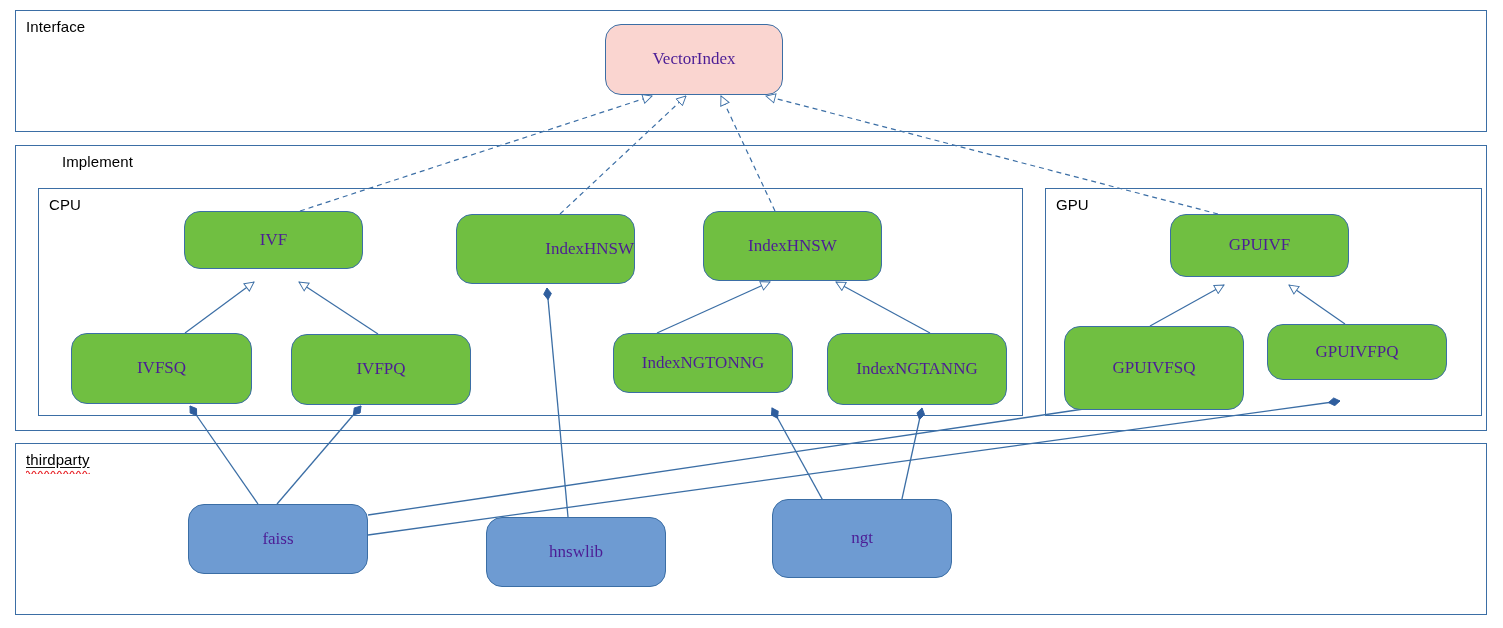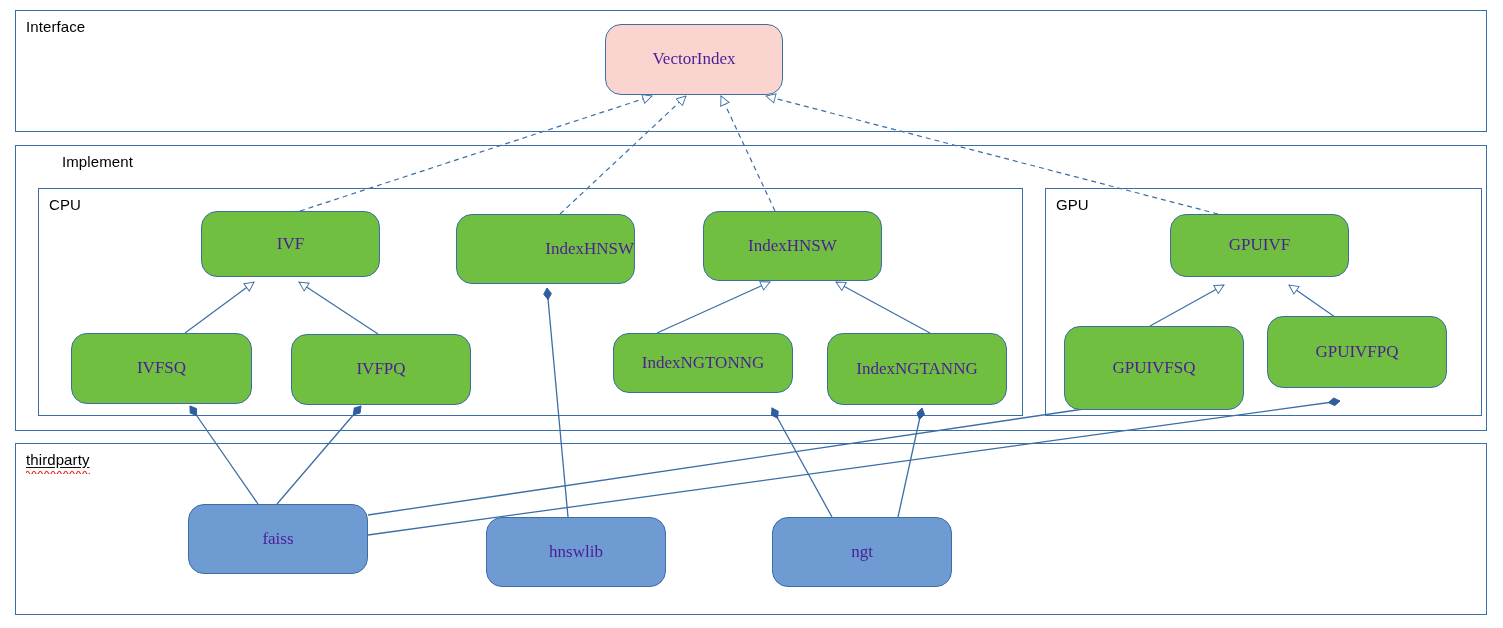--- a/index.html
+++ b/index.html
@@ -118,21 +118,21 @@
         <line x1="568" y1="517" x2="547" y2="288" stroke="#3b6ea5" stroke-width="1.3" marker-end="url(#filled-diamond)"></line>
         <line x1="832" y1="517" x2="772" y2="408" stroke="#3b6ea5" stroke-width="1.3" marker-end="url(#filled-diamond)"></line>
         <line x1="898" y1="517" x2="922" y2="408" stroke="#3b6ea5" stroke-width="1.3" marker-end="url(#filled-diamond)"></line>
       </g>
   </svg>
 
   <div id="node-layer">
       <div class="node iface" style="left: 605px; top: 24px; width: 178px; height: 71px;">
         <span>VectorIndex</span>
       </div>
-      <div class="node impl" style="left: 201px; top: 211px; width: 179px; height: 66px;">
+      <div class="node impl" style="left: 184px; top: 211px; width: 179px; height: 58px;">
         <span>IVF</span>
       </div>
       <div class="node impl" style="left: 456px; top: 214px; width: 179px; height: 70px; justify-content: flex-end;">
         <span>IndexHNSW</span>
       </div>
       <div class="node impl" style="left: 703px; top: 211px; width: 179px; height: 70px;">
         <span>IndexHNSW</span>
       </div>
       <div class="node impl" style="left: 71px; top: 333px; width: 181px; height: 71px; text-align: right;">
         <span>IVFSQ</span>
@@ -145,27 +145,27 @@
       </div>
       <div class="node impl" style="left: 827px; top: 333px; width: 180px; height: 72px;">
         <span>IndexNGTANNG</span>
       </div>
       <div class="node impl" style="left: 1170px; top: 214px; width: 179px; height: 63px;">
         <span>GPUIVF</span>
       </div>
       <div class="node impl" style="left: 1064px; top: 326px; width: 180px; height: 84px;">
         <span>GPUIVFSQ</span>
       </div>
-      <div class="node impl" style="left: 1267px; top: 316px; width: 180px; height: 72px;">
+      <div class="node impl" style="left: 1267px; top: 324px; width: 180px; height: 56px;">
         <span>GPUIVFPQ</span>
       </div>
       <div class="node third" style="left: 188px; top: 504px; width: 180px; height: 70px;">
         <span>faiss</span>
       </div>
       <div class="node third" style="left: 486px; top: 517px; width: 180px; height: 70px;">
         <span>hnswlib</span>
       </div>
-      <div class="node third" style="left: 772px; top: 517px; width: 180px; height: 70px;">
+      <div class="node third" style="left: 772px; top: 499px; width: 180px; height: 79px;">
         <span>ngt</span>
       </div>
     </div>
 
 </div>
 
 </body></html>

